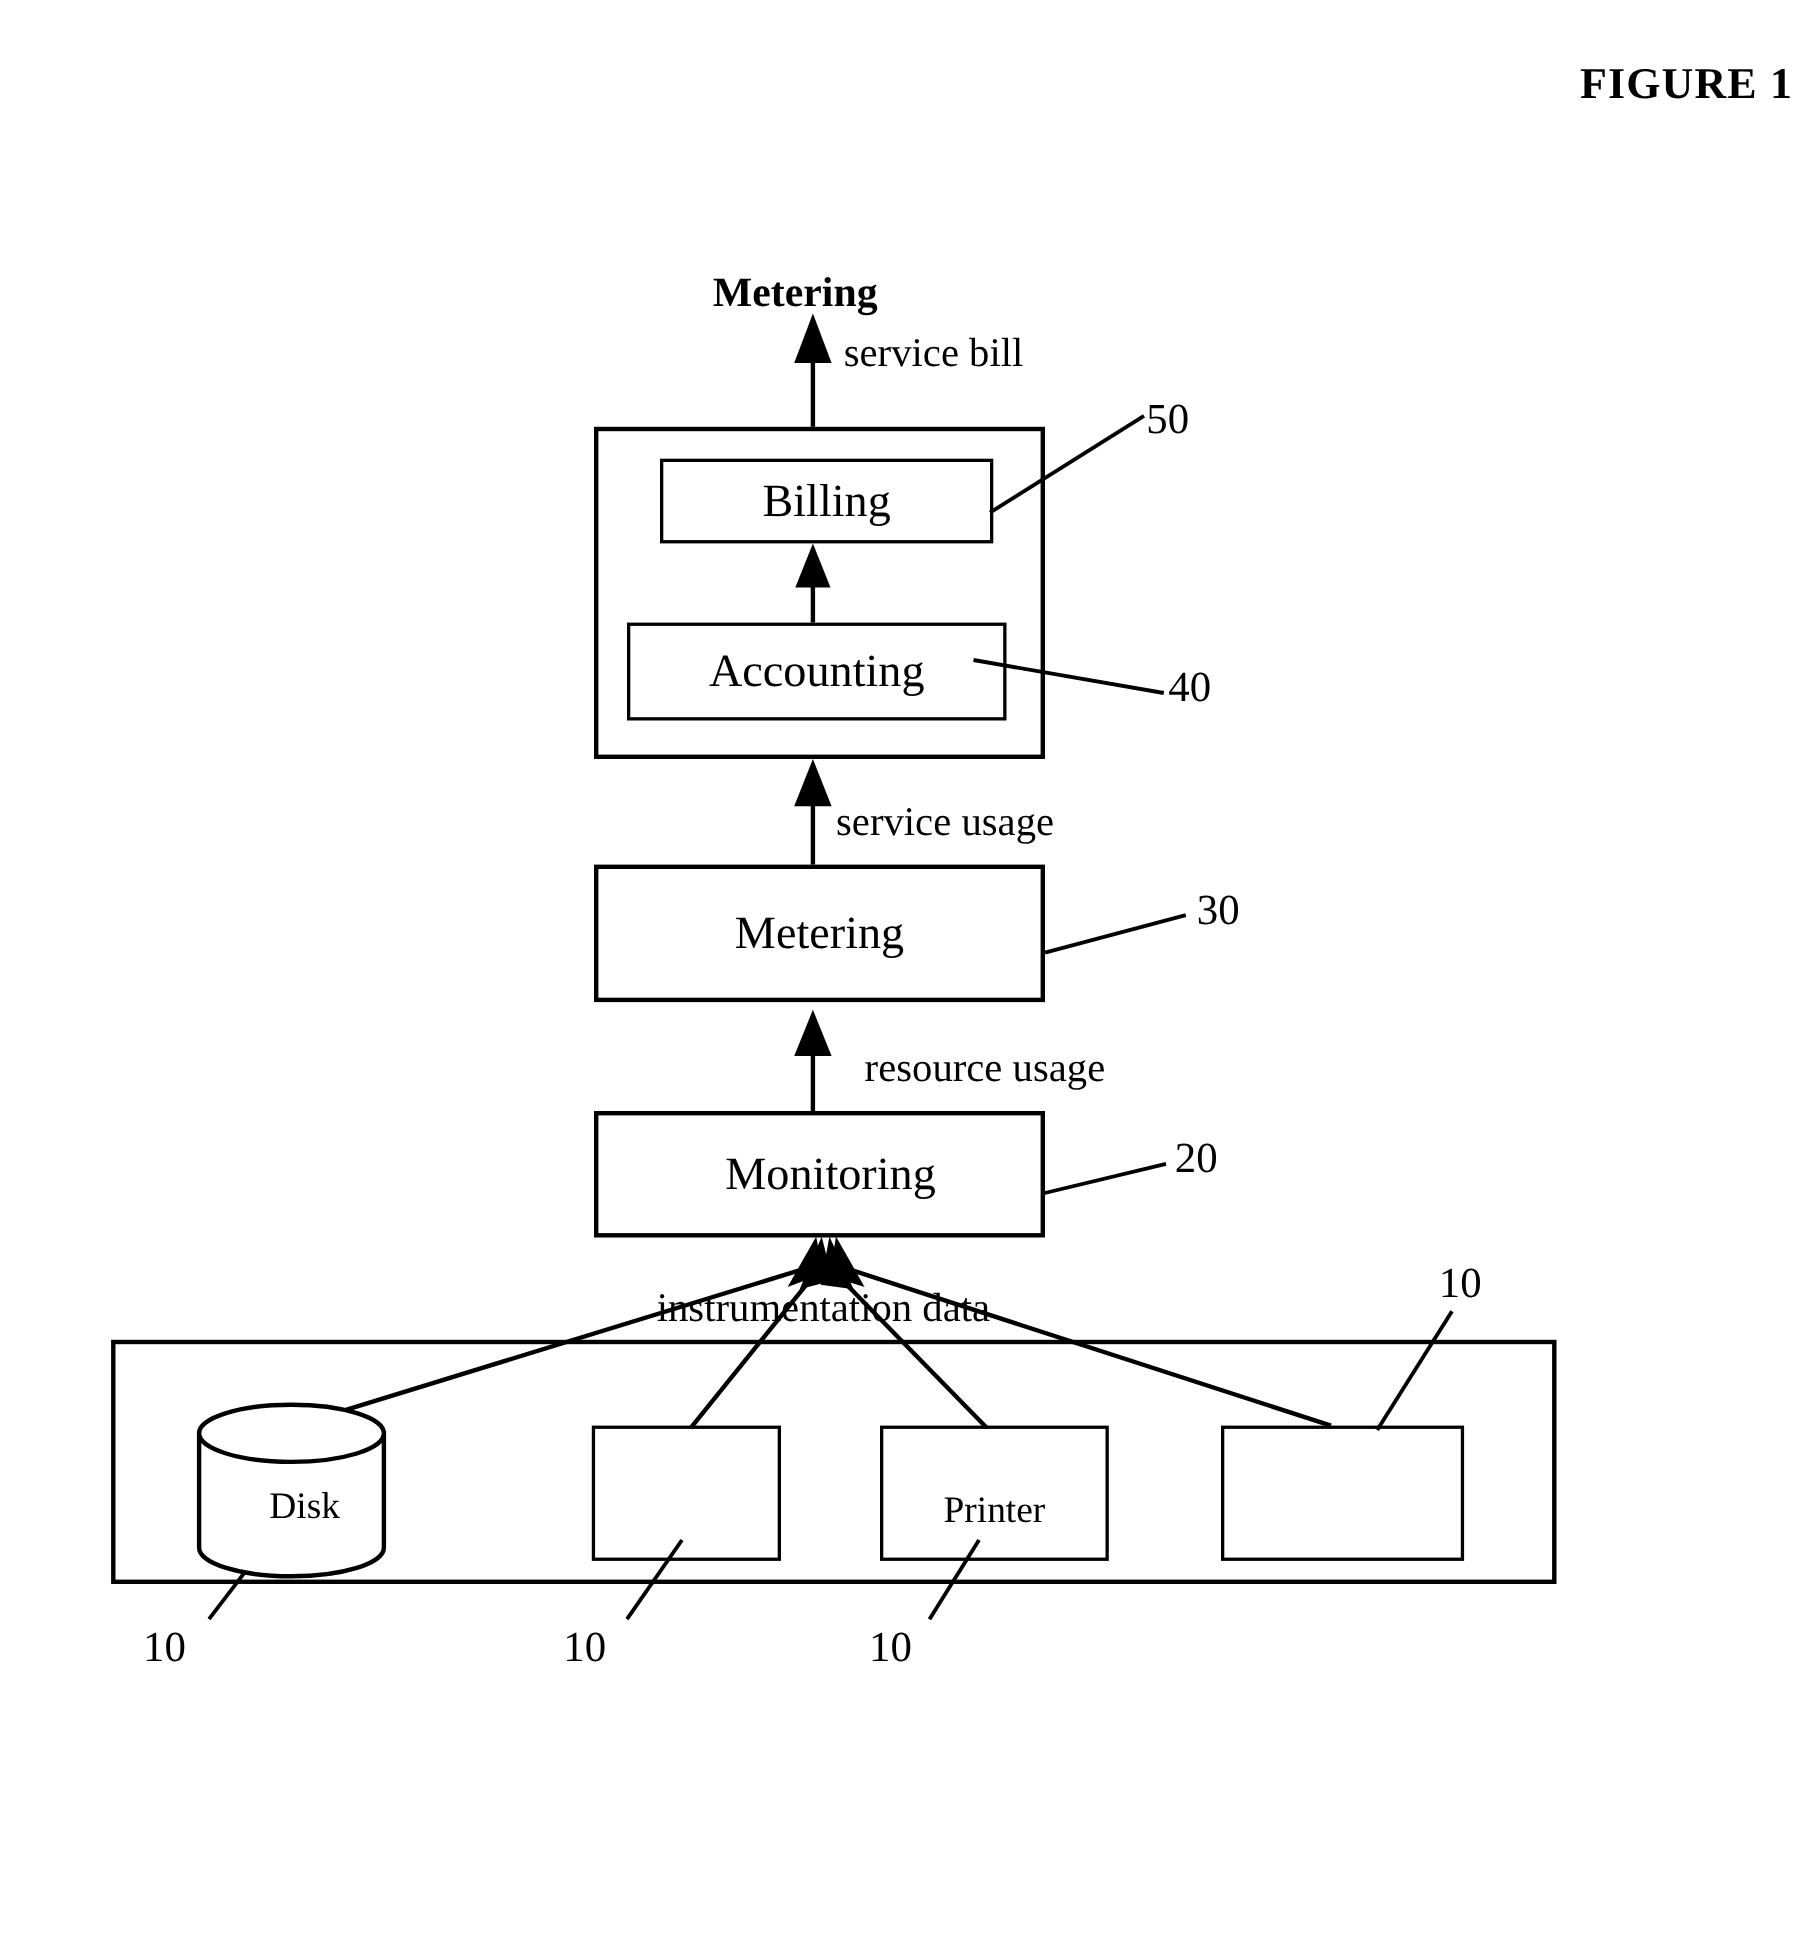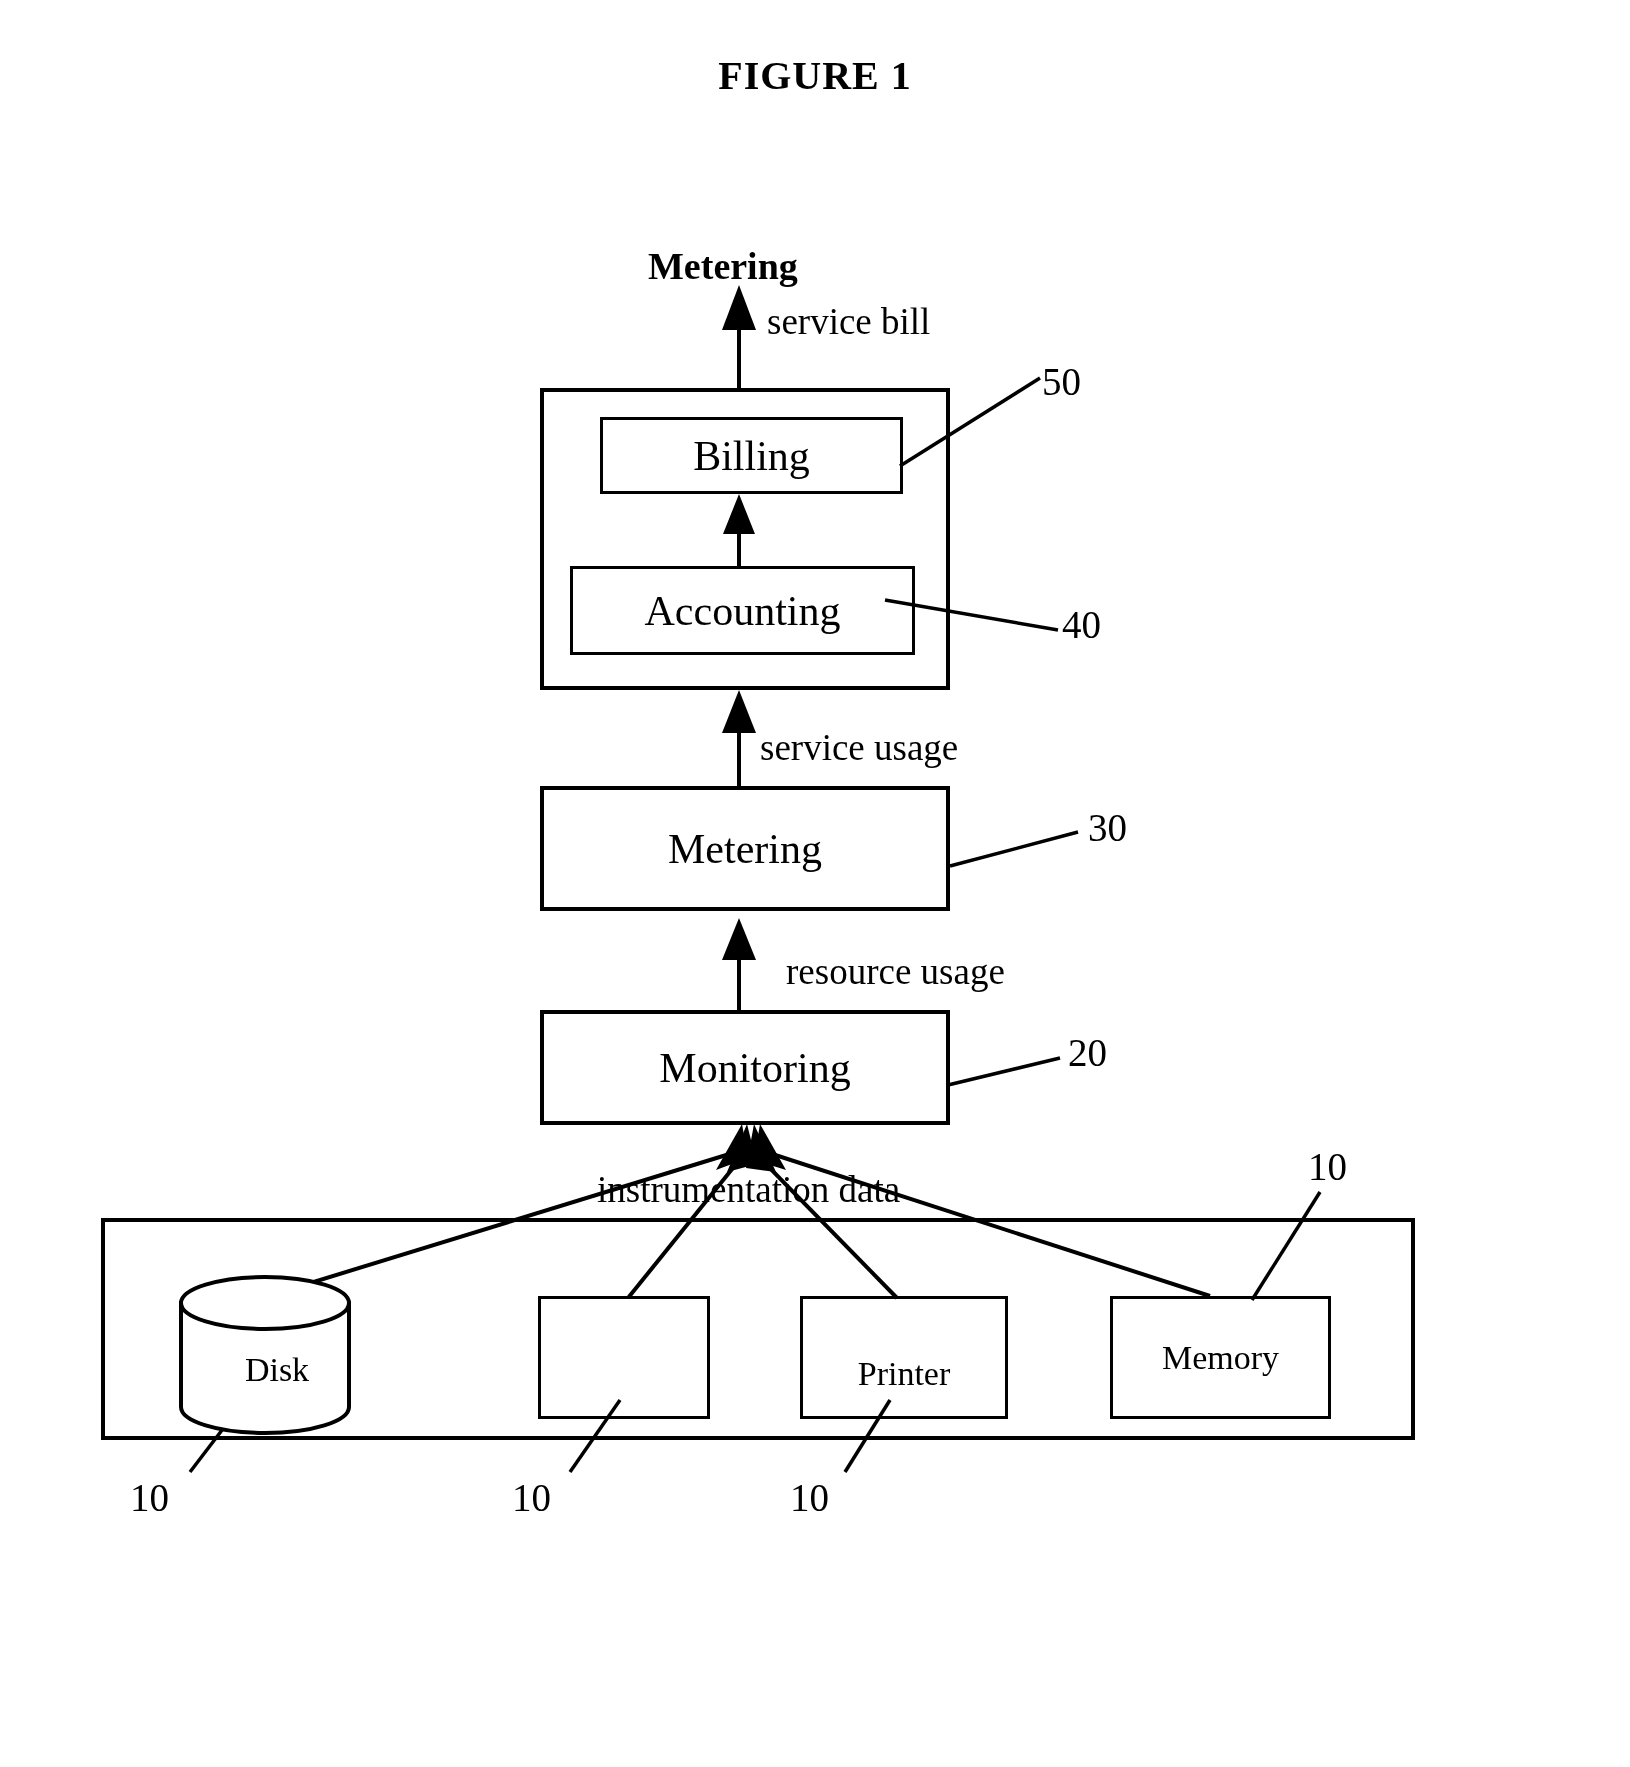--- a/index.html
+++ b/index.html
@@ -14,21 +14,21 @@
     background: #ffffff;
     font-family: "Liberation Serif", "DejaVu Serif", serif;
     color: #000000;
     overflow: hidden;
   }
   .fig-title {
     position: absolute;
     left: 0;
     top: 52px;
     width: 1630px;
-    text-align: center;
+    text-align: right;
     font-size: 40px;
     font-weight: bold;
     letter-spacing: 1px;
   }
 
   
   .txt {
     position: absolute;
     white-space: nowrap;
     line-height: 1;
@@ -169,19 +169,18 @@
   <div class="txt refnum" style="left:1308px; top:1147px;">10</div>
 
   <div class="boxlabel boxlabel-sm" style="left:193px; top:1330px; width:168px; height:80px;">Disk</div>
 
   <div class="rect rect-thin" style="left:538px; top:1296px; width:172px; height:123px;"></div>
 
   <div class="rect rect-thin" style="left:800px; top:1296px; width:208px; height:123px;"></div>
   <div class="boxlabel boxlabel-sm" style="left:800px; top:1296px; width:208px; height:156px;">Printer</div>
 
   <div class="rect rect-thin" style="left:1110px; top:1296px; width:221px; height:123px;"></div>
-  <div class="boxlabel boxlabel-sm" style="left:1110px; top:1296px; width:221px; height:123px;">Memory</div>
 
   <div class="txt refnum" style="left:130px; top:1478px;">10</div>
   <div class="txt refnum" style="left:512px; top:1478px;">10</div>
   <div class="txt refnum" style="left:790px; top:1478px;">10</div>
 
 </div>
 
 </body></html>

